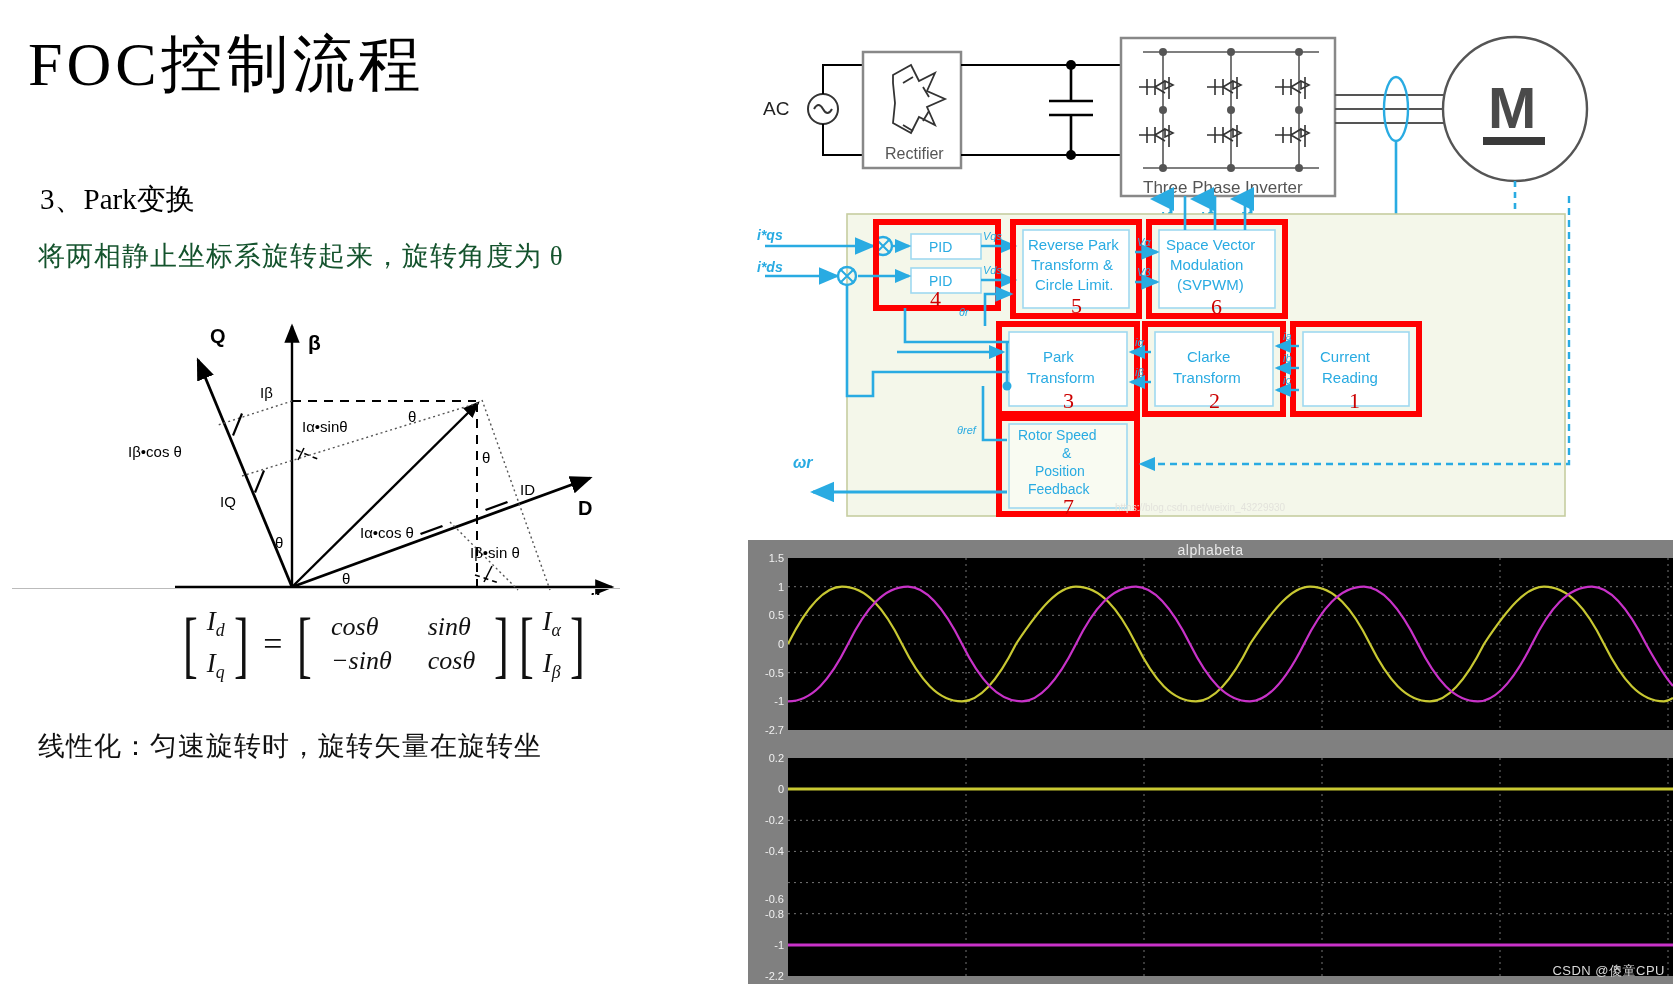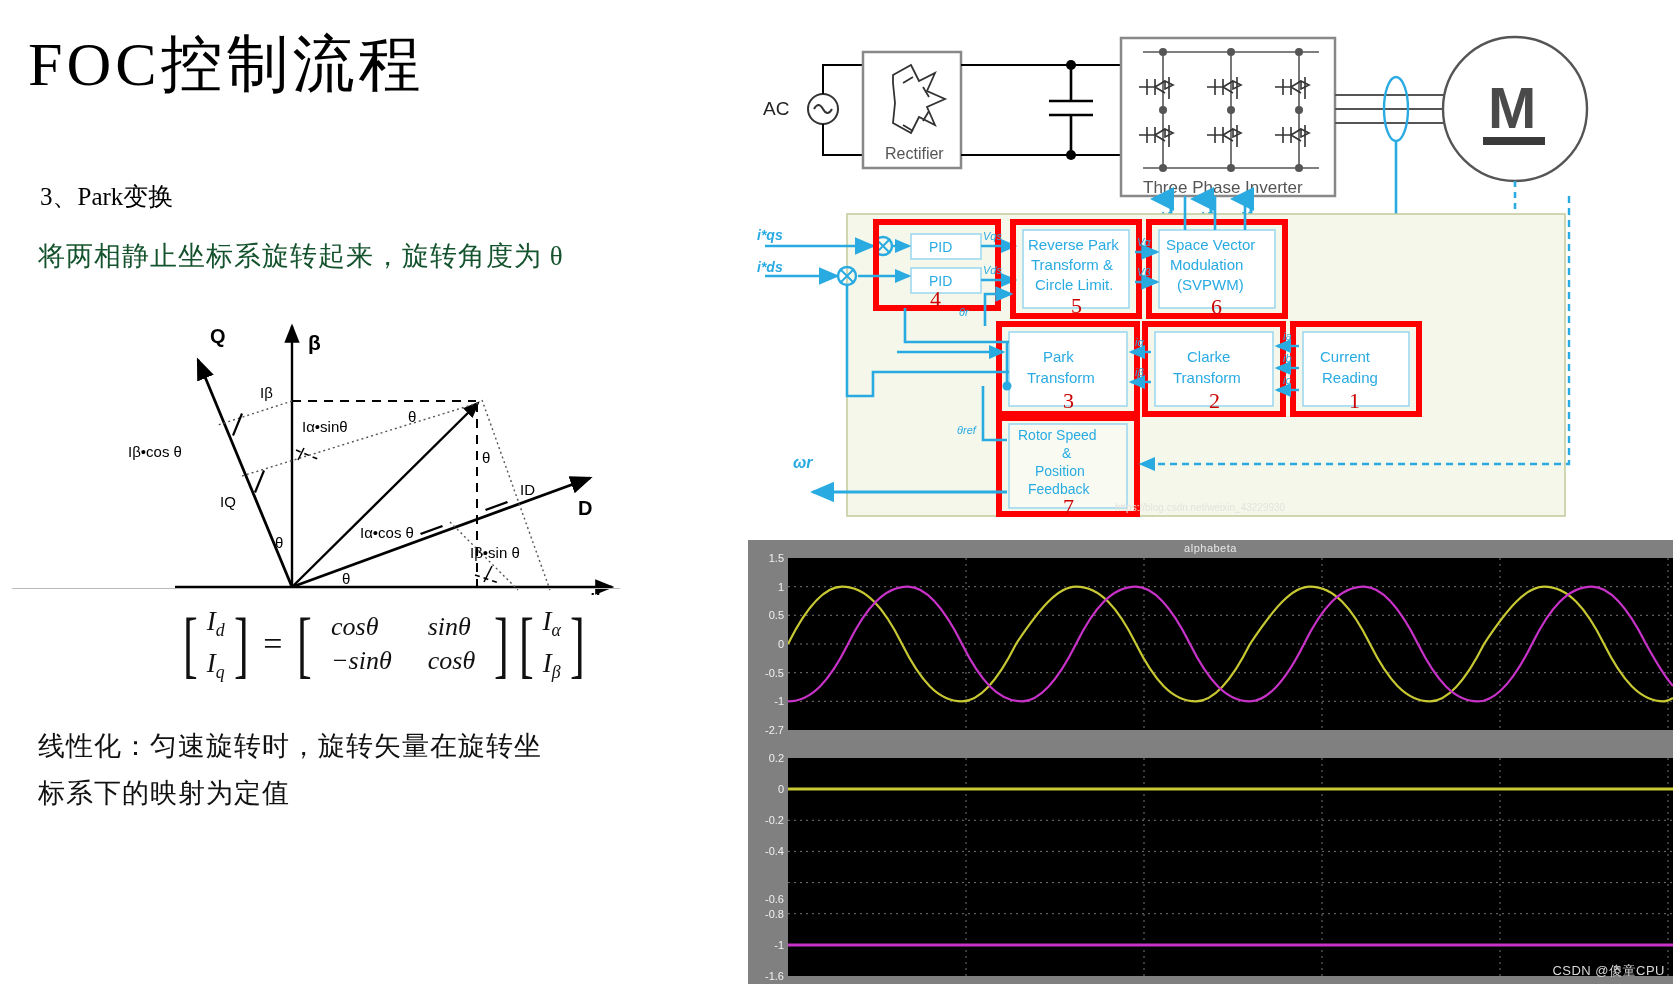--- a/index.html
+++ b/index.html
@@ -6,21 +6,21 @@
   body{width:1674px;height:984px;position:relative;overflow:hidden;
        font-family:"Liberation Sans",sans-serif;}
 
   
   #left-pane{position:absolute;left:0;top:0;width:745px;height:705px;background:#fff;}
 
   #page-title{position:absolute;left:28px;top:22px;font-family:"Liberation Serif",serif;
       font-size:62px;letter-spacing:4px;color:#000;white-space:nowrap;font-weight:400;}
 
   #section-heading{position:absolute;left:40px;top:180px;font-family:"Liberation Serif",serif;
-      font-size:25px;color:#000;white-space:nowrap;}
+      font-size:29px;color:#000;white-space:nowrap;}
 
   #section-desc{position:absolute;left:38px;top:238px;font-family:"Liberation Serif",serif;
       font-size:27px;color:#14532d;white-space:nowrap;letter-spacing:1px;}
 
   
   #vector-diagram{position:absolute;left:120px;top:300px;width:500px;height:295px;}
   #vector-diagram svg{display:block;}
 
   
   #matrix-eq{position:absolute;left:178px;top:600px;height:88px;display:flex;align-items:center;
@@ -43,21 +43,21 @@
   
   #power-stage{position:absolute;left:8px;top:0;width:929px;height:200px;margin-top:25px;}
 
   
   #foc-diagram{position:absolute;left:0;top:196px;width:929px;height:330px;}
 
   
   #scopes{position:absolute;left:3px;top:540px;width:925px;height:444px;background:#808080;}
   .scope{position:relative;width:100%;}
   .scope-title{position:absolute;left:0;right:0;text-align:center;color:#e8e8e8;
-     font-size:11px;top:2px;letter-spacing:.5px;}
+     font-size:14px;top:2px;letter-spacing:.5px;}
   .plotwrap{position:absolute;background:#000;}
   .ytick{position:absolute;right:0;transform:translateY(-50%);color:#f0f0f0;font-size:11px;
      text-align:right;padding-right:4px;white-space:nowrap;}
 
   #watermark-csdn{position:absolute;right:8px;bottom:4px;color:#d8d8d8;font-size:13px;
      letter-spacing:.5px;white-space:nowrap;}
   #watermark-blog{position:absolute;left:1115px;top:503px;color:#e3e3dc;font-size:10px;
      white-space:nowrap;}
 </style>
 </head>
@@ -152,21 +152,20 @@
     <span class="brk">[</span>
     <span class="colv">
       <span><span>I</span><span class="sub">α</span></span>
       <span><span>I</span><span class="sub">β</span></span>
     </span>
     <span class="brk">]</span>
   </div>
 
   <div id="linear-note">
     <span>线性化：匀速旋转时，旋转矢量在旋转坐</span>
-    <span>标系下的映射为定值</span>
   </div>
 </div>
 
 <div id="right-pane">
 
   <div id="power-stage">
     <svg width="929" height="200" viewBox="0 0 929 200" xmlns="http://www.w3.org/2000/svg">
       <defs>
         <marker id="cyanarrow" markerWidth="8" markerHeight="8" refX="4" refY="7" orient="auto">
           <path d="M4,0 L8,8 L0,8 z" fill="#29abe2"></path>
@@ -462,19 +461,19 @@
         </svg>
       </div>
       <div style="position:absolute;left:0;top:22px;width:40px;height:218px;">
         <div class="ytick" style="top:0px;">0.2</div>
         <div class="ytick" style="top:31.1px;">0</div>
         <div class="ytick" style="top:62.3px;">-0.2</div>
         <div class="ytick" style="top:93.4px;">-0.4</div>
         <div class="ytick" style="top:141px;">-0.6</div>
         <div class="ytick" style="top:155.7px;">-0.8</div>
         <div class="ytick" style="top:186.9px;">-1</div>
-        <div class="ytick" style="top:218px;">-1.6</div>
+        <div class="ytick" style="top:218px;">-2.2</div>
       </div>
     </div>
 
     <div id="watermark-csdn">CSDN @傻童CPU</div>
   </div>
 </div>
 
 </body></html>

